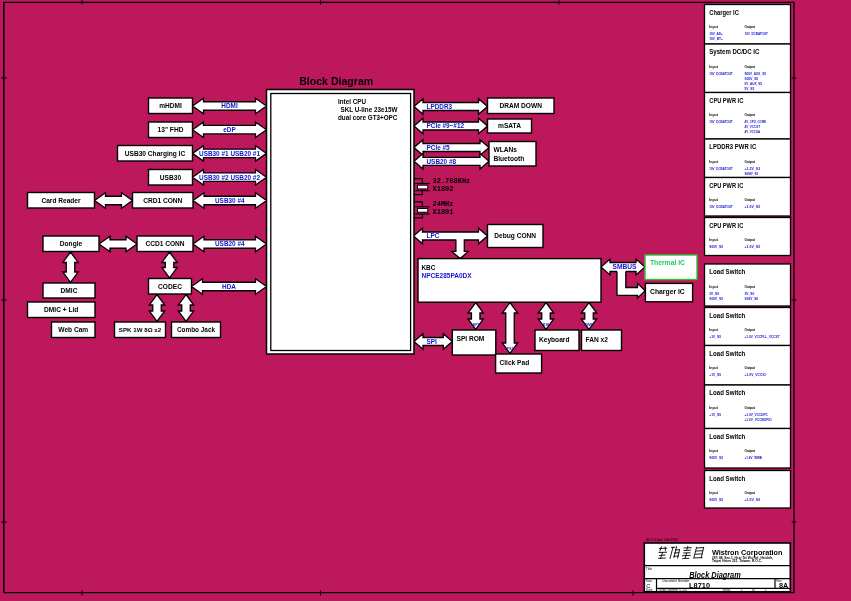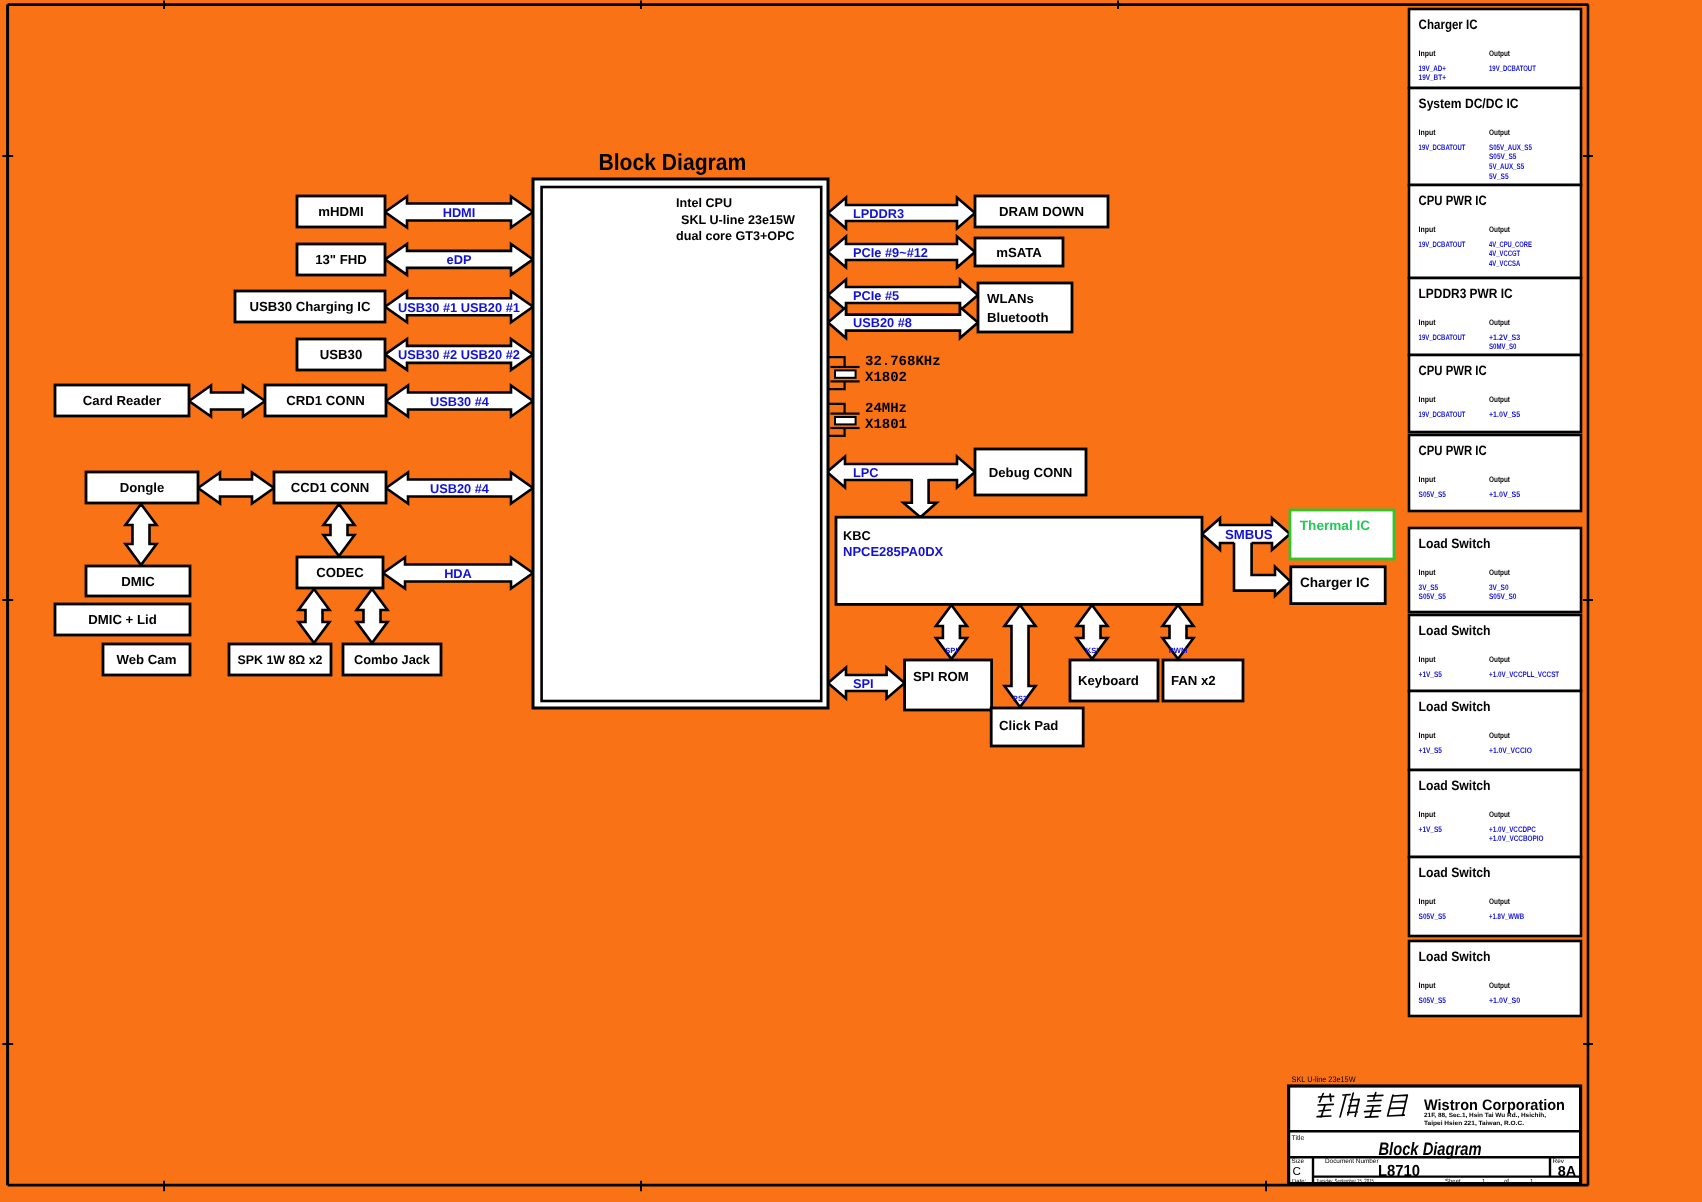--- a/index.html
+++ b/index.html
@@ -1,14 +1,14 @@
 <!DOCTYPE html>
 <html><head><meta charset="utf-8"><style>
 html,body{margin:0;padding:0;background:#ffffff;}
-#page{position:relative;width:851px;height:601px;background:#f97316;overflow:hidden;}
+#page{position:relative;width:851px;height:601px;background:#be185d;overflow:hidden;}
 </style></head><body>
 <div id="page">
 <svg width="851" height="601" viewBox="0 0 851 601">
 <line x1="3.8" y1="2.3" x2="794.2" y2="2.3" stroke="black" stroke-width="1.3"></line>
 <line x1="3.8" y1="592.6" x2="794.2" y2="592.6" stroke="black" stroke-width="1.4"></line>
 <line x1="3.8" y1="2.3" x2="3.8" y2="592.6" stroke="black" stroke-width="1.5"></line>
 <line x1="794.0" y1="2.3" x2="794.0" y2="592.6" stroke="black" stroke-width="1.3"></line>
 <line x1="82" y1="0.3" x2="82" y2="4.5" stroke="black" stroke-width="1.0"></line>
 <line x1="320.5" y1="0.3" x2="320.5" y2="4.5" stroke="black" stroke-width="1.0"></line>
 <line x1="559" y1="0.3" x2="559" y2="4.5" stroke="black" stroke-width="1.0"></line>

